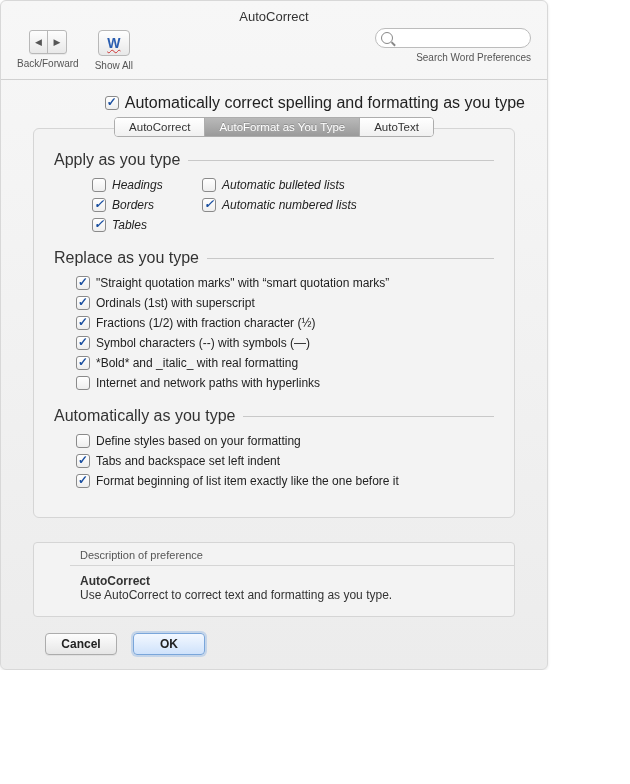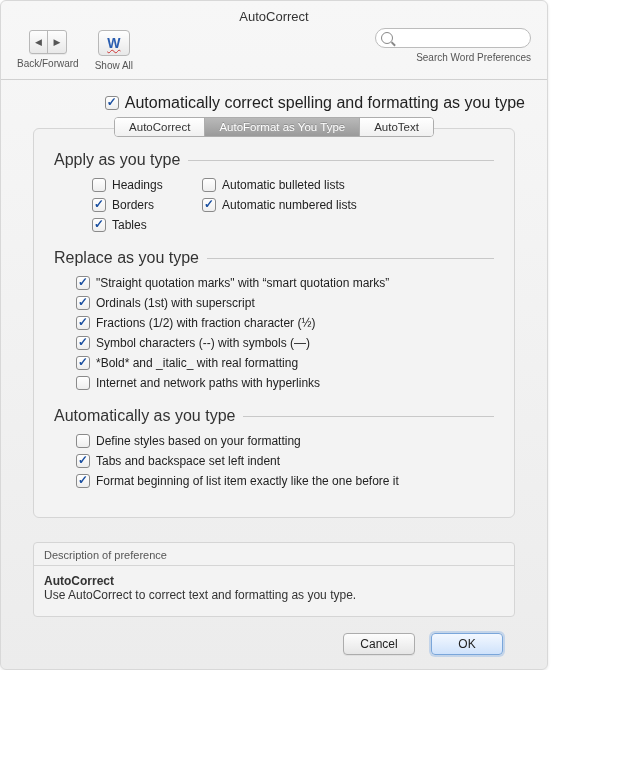--- a/index.html
+++ b/index.html
@@ -138,39 +138,41 @@
     font-size: 16px; color: #333;
     display: flex; align-items: center; margin: 14px 0 6px;
   }
   .section-label .line {
     flex: 1; height: 1px; background: #c8c8c8; margin-left: 8px;
   }
   .checks { margin-left: 22px; }
   .row { display: flex; padding: 3px 0; font-size: 12px; color: #222; }
   .col2 { display: flex; }
   .col2 .colA { width: 110px; }
-  .colA .row, .colB .row { padding: 3px 16px; }
+  .colA .row, .colB .row { padding: 3px 16px; font-style: italic; }
 
   .desc-box {
     margin: 24px 10px 0;
     border: 1px solid #d5d5d5;
     border-radius: 4px;
     background: #f3f3f3;
+    padding-left: 36px;
   }
   .desc-title {
     font-size: 11px; color: #555;
     padding: 6px 10px 4px;
     border-bottom: 1px solid #d5d5d5;
   }
   .desc-body { padding: 8px 10px 14px; font-size: 12px; color: #333; }
   .desc-body b { font-size: 12px; }
 
   .footer {
-    display: flex; justify-content: flex-end; gap: 10px;
+    display: flex; justify-content: flex-start; gap: 10px;
     padding: 16px 22px 0;
+    font-weight: bold;
   }
   .btn {
     min-width: 72px; padding: 3px 14px;
     border: 1px solid #acacac; border-radius: 4px;
     background: linear-gradient(#fdfdfd,#e6e6e6);
     font-size: 12px; color: #222; text-align: center;
     box-shadow: 0 1px 0 rgba(0,0,0,0.05);
   }
   .btn.default {
     border-color: #7aa6da;

